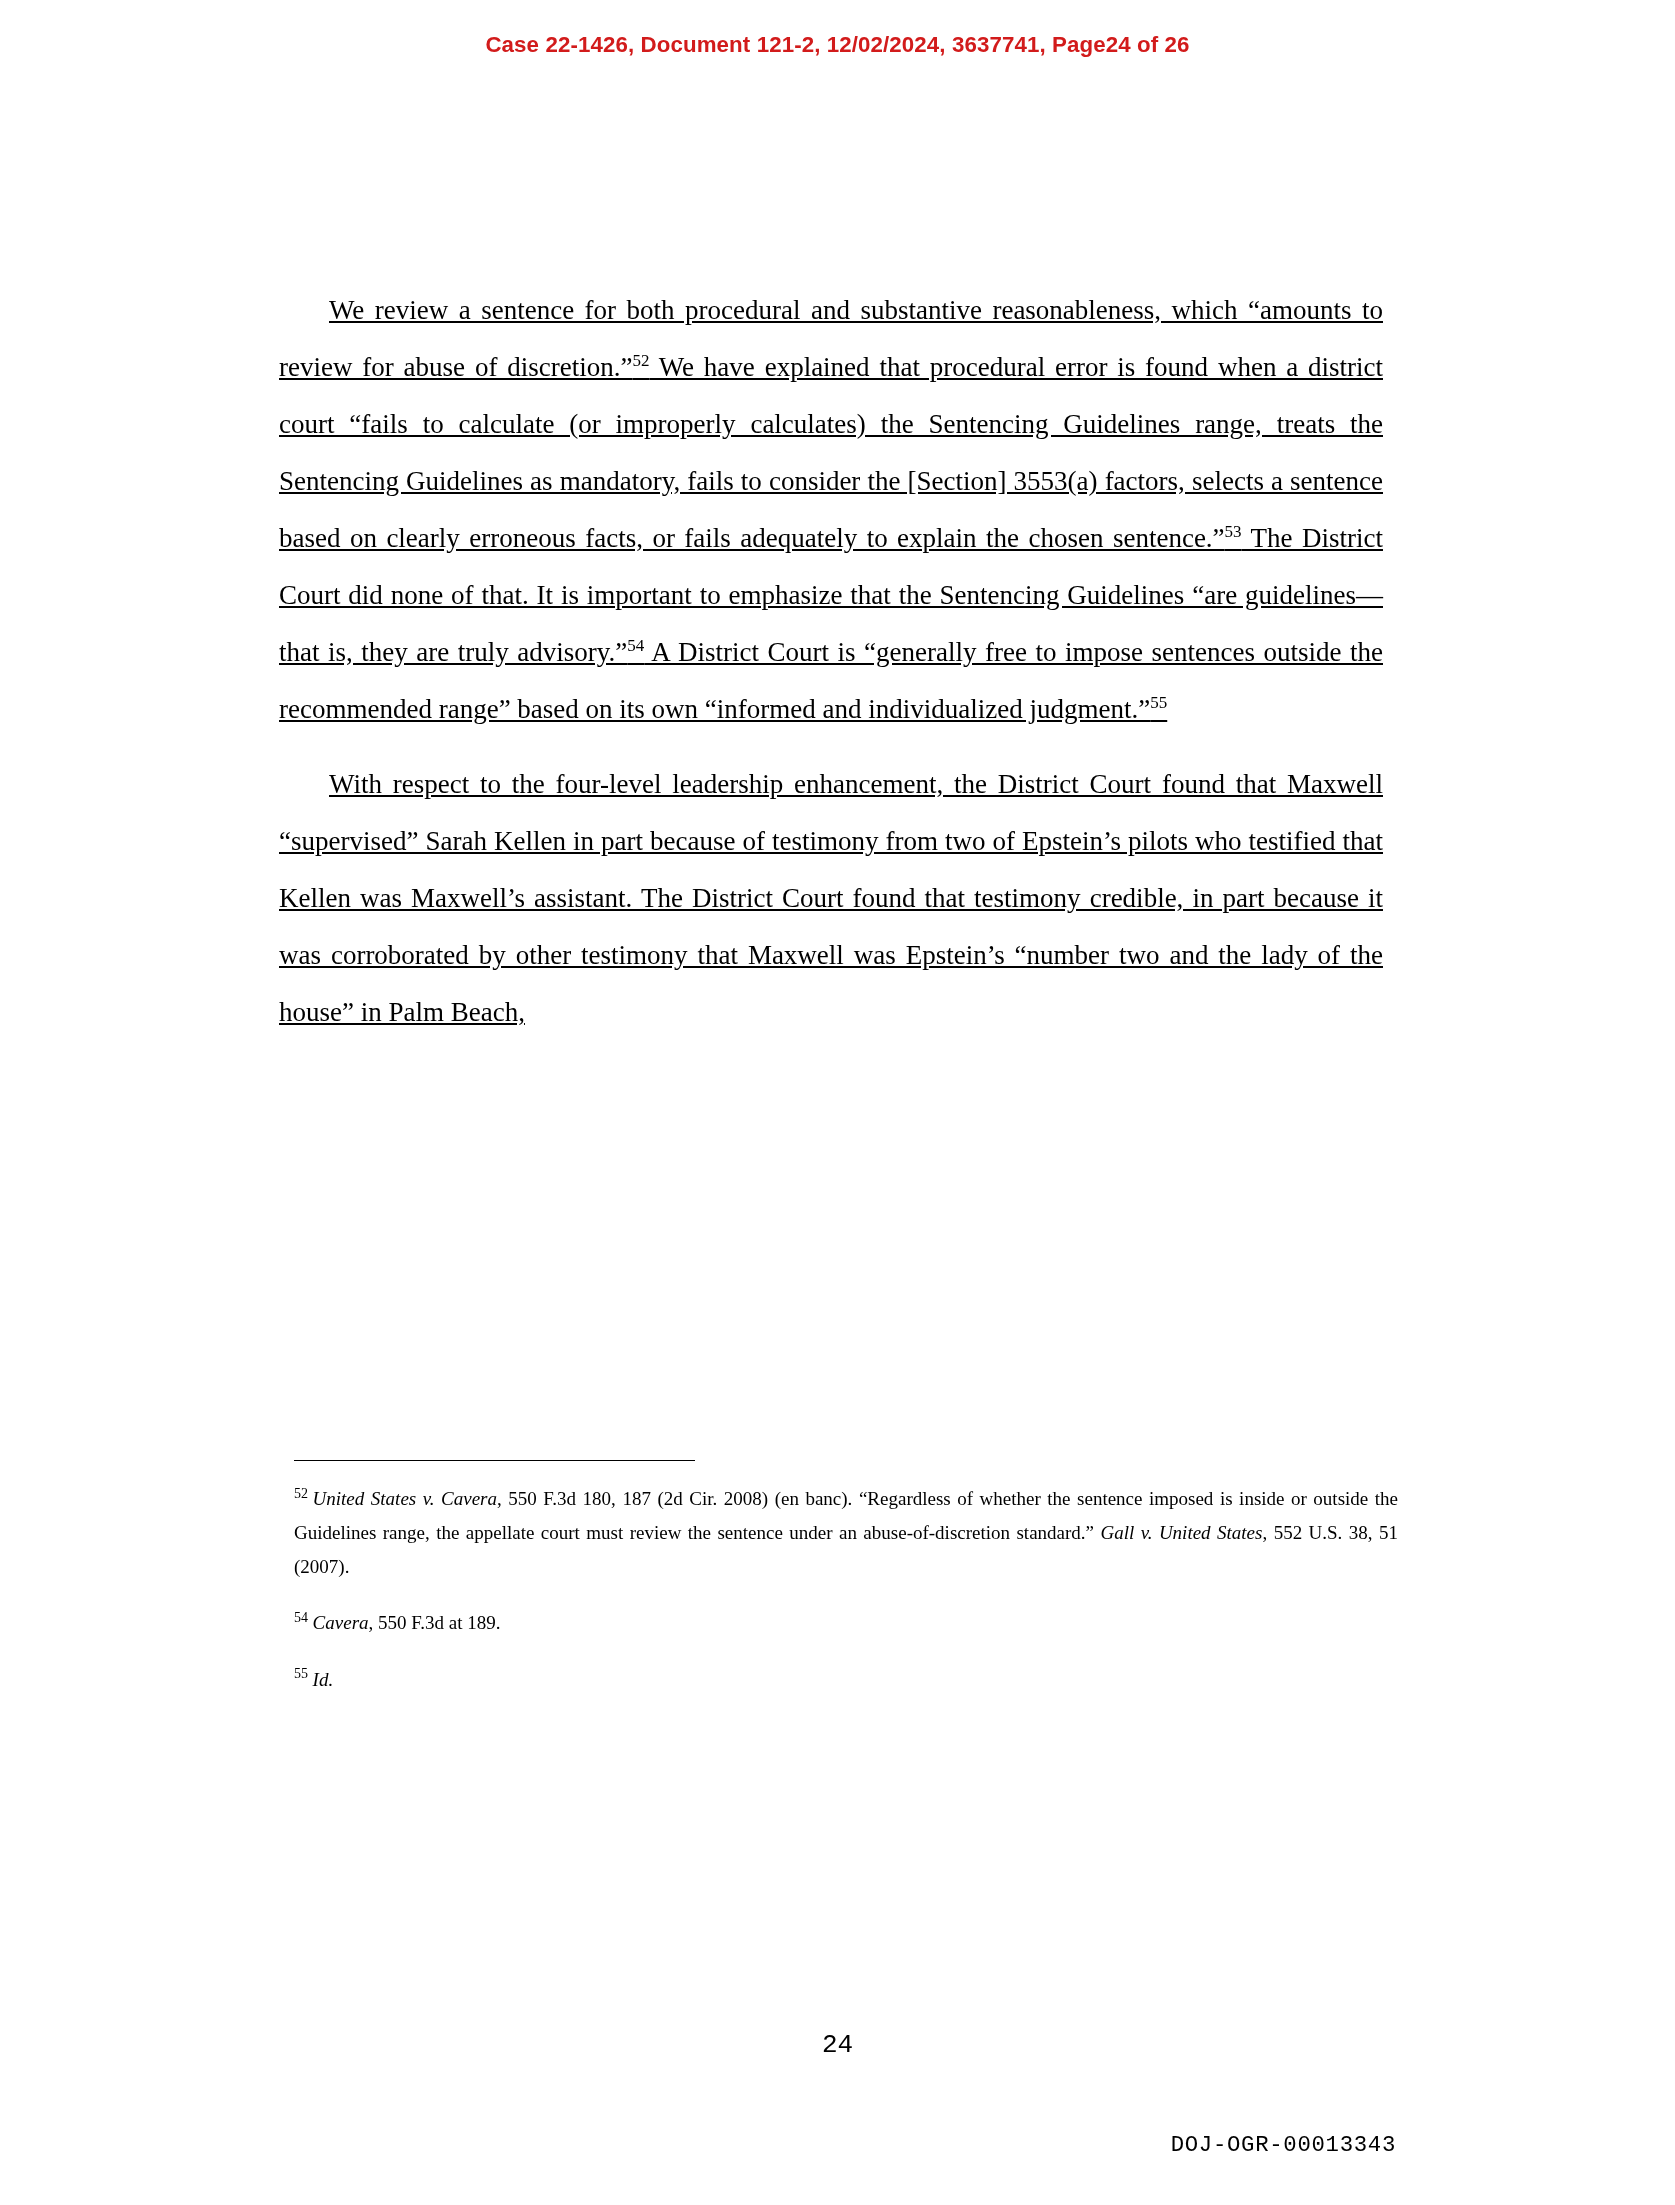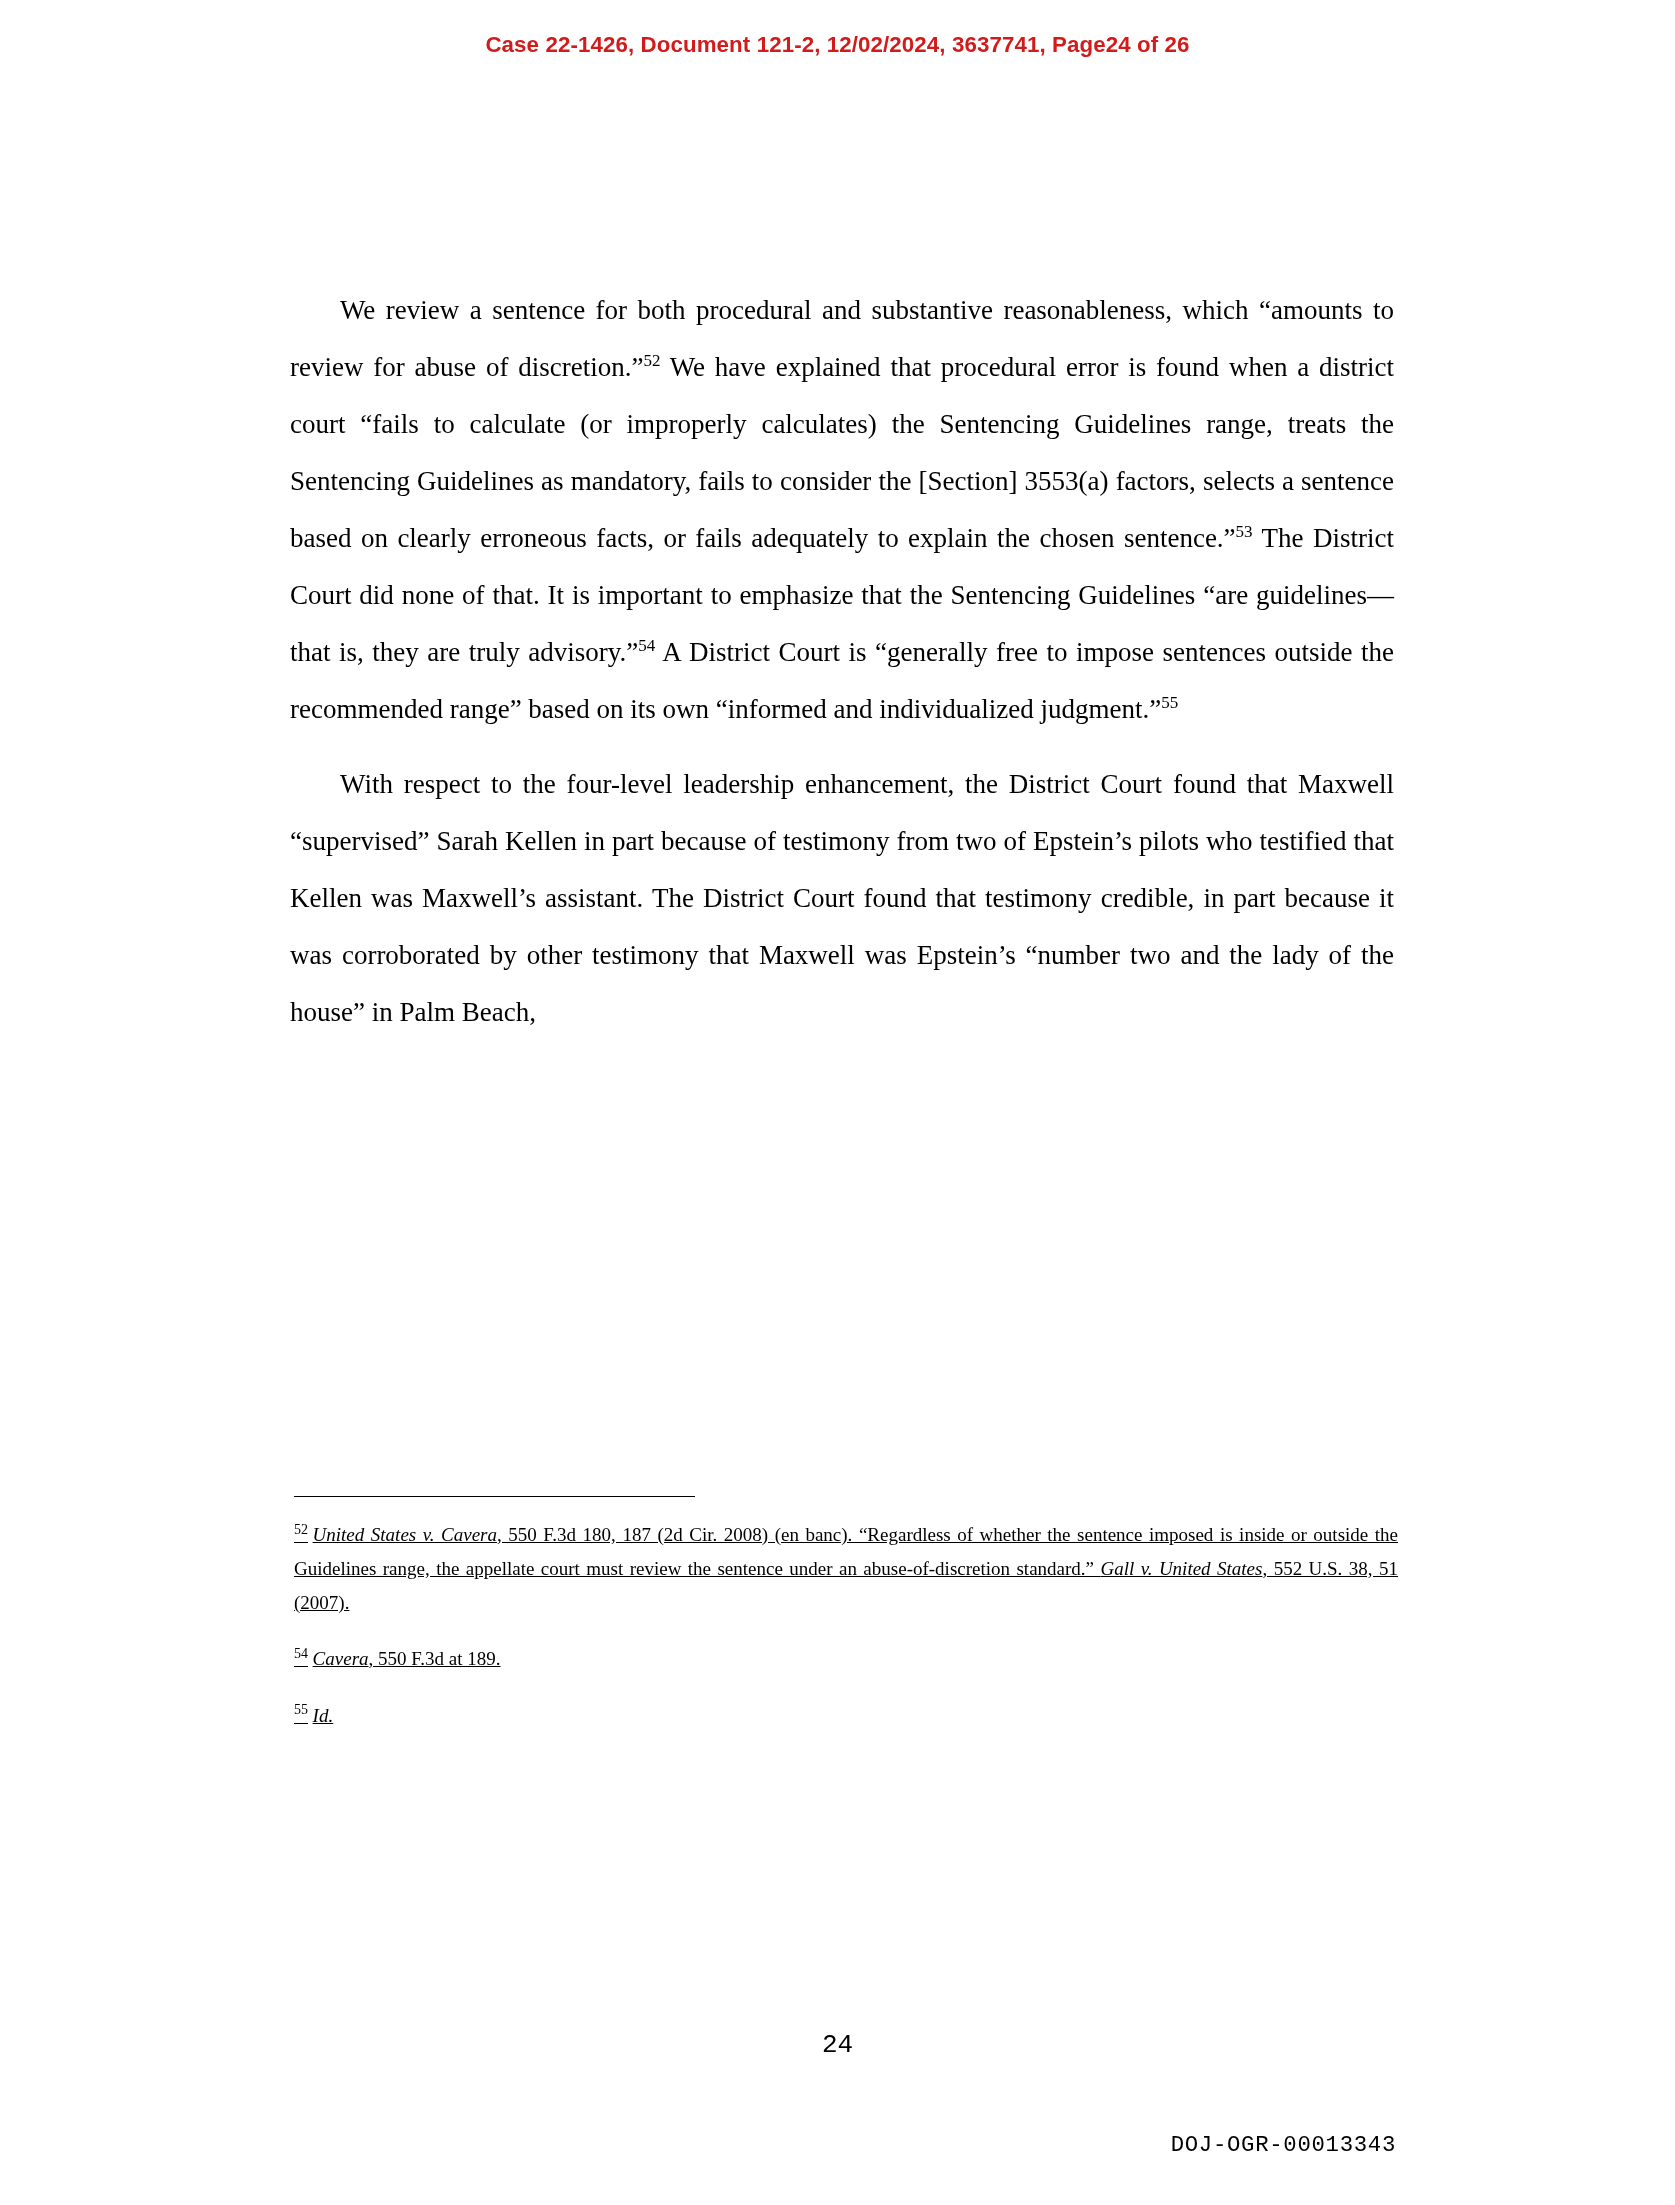--- a/index.html
+++ b/index.html
@@ -28,46 +28,46 @@
     width: 1675px;
     text-align: center;
     font-family: "Liberation Sans", sans-serif;
     font-weight: bold;
     font-size: 22.3px;
     letter-spacing: 0.1px;
     color: #d21b1b;
   }
   .body-area {
     position: absolute;
-    left: 290px;
+    left: 279px;
     top: 282px;
     width: 1104px;
+    text-decoration: underline;
   }
   p.bodytext {
     margin: 0 0 0 0;
     font-size: 27px;
     line-height: 57px;
     text-align: justify;
     text-indent: 50px;
     font-family: "Liberation Serif", serif;
   }
   p.bodytext + p.bodytext {
     margin-top: 18.4px;
   }
   sup.fnref {
     font-size: 17px;
     vertical-align: super;
     line-height: 0;
   }
   .footnote-area {
     position: absolute;
     left: 294px;
-    top: 1496px;
+    top: 1460px;
     width: 1104px;
-    text-decoration: underline;
   }
   .fn-rule {
     width: 401px;
     height: 0;
     border-top: 1.3px solid #000000;
     margin-bottom: 21px;
   }
   p.footnote {
     margin: 0 0 22.3px 0;
     font-size: 19px;

